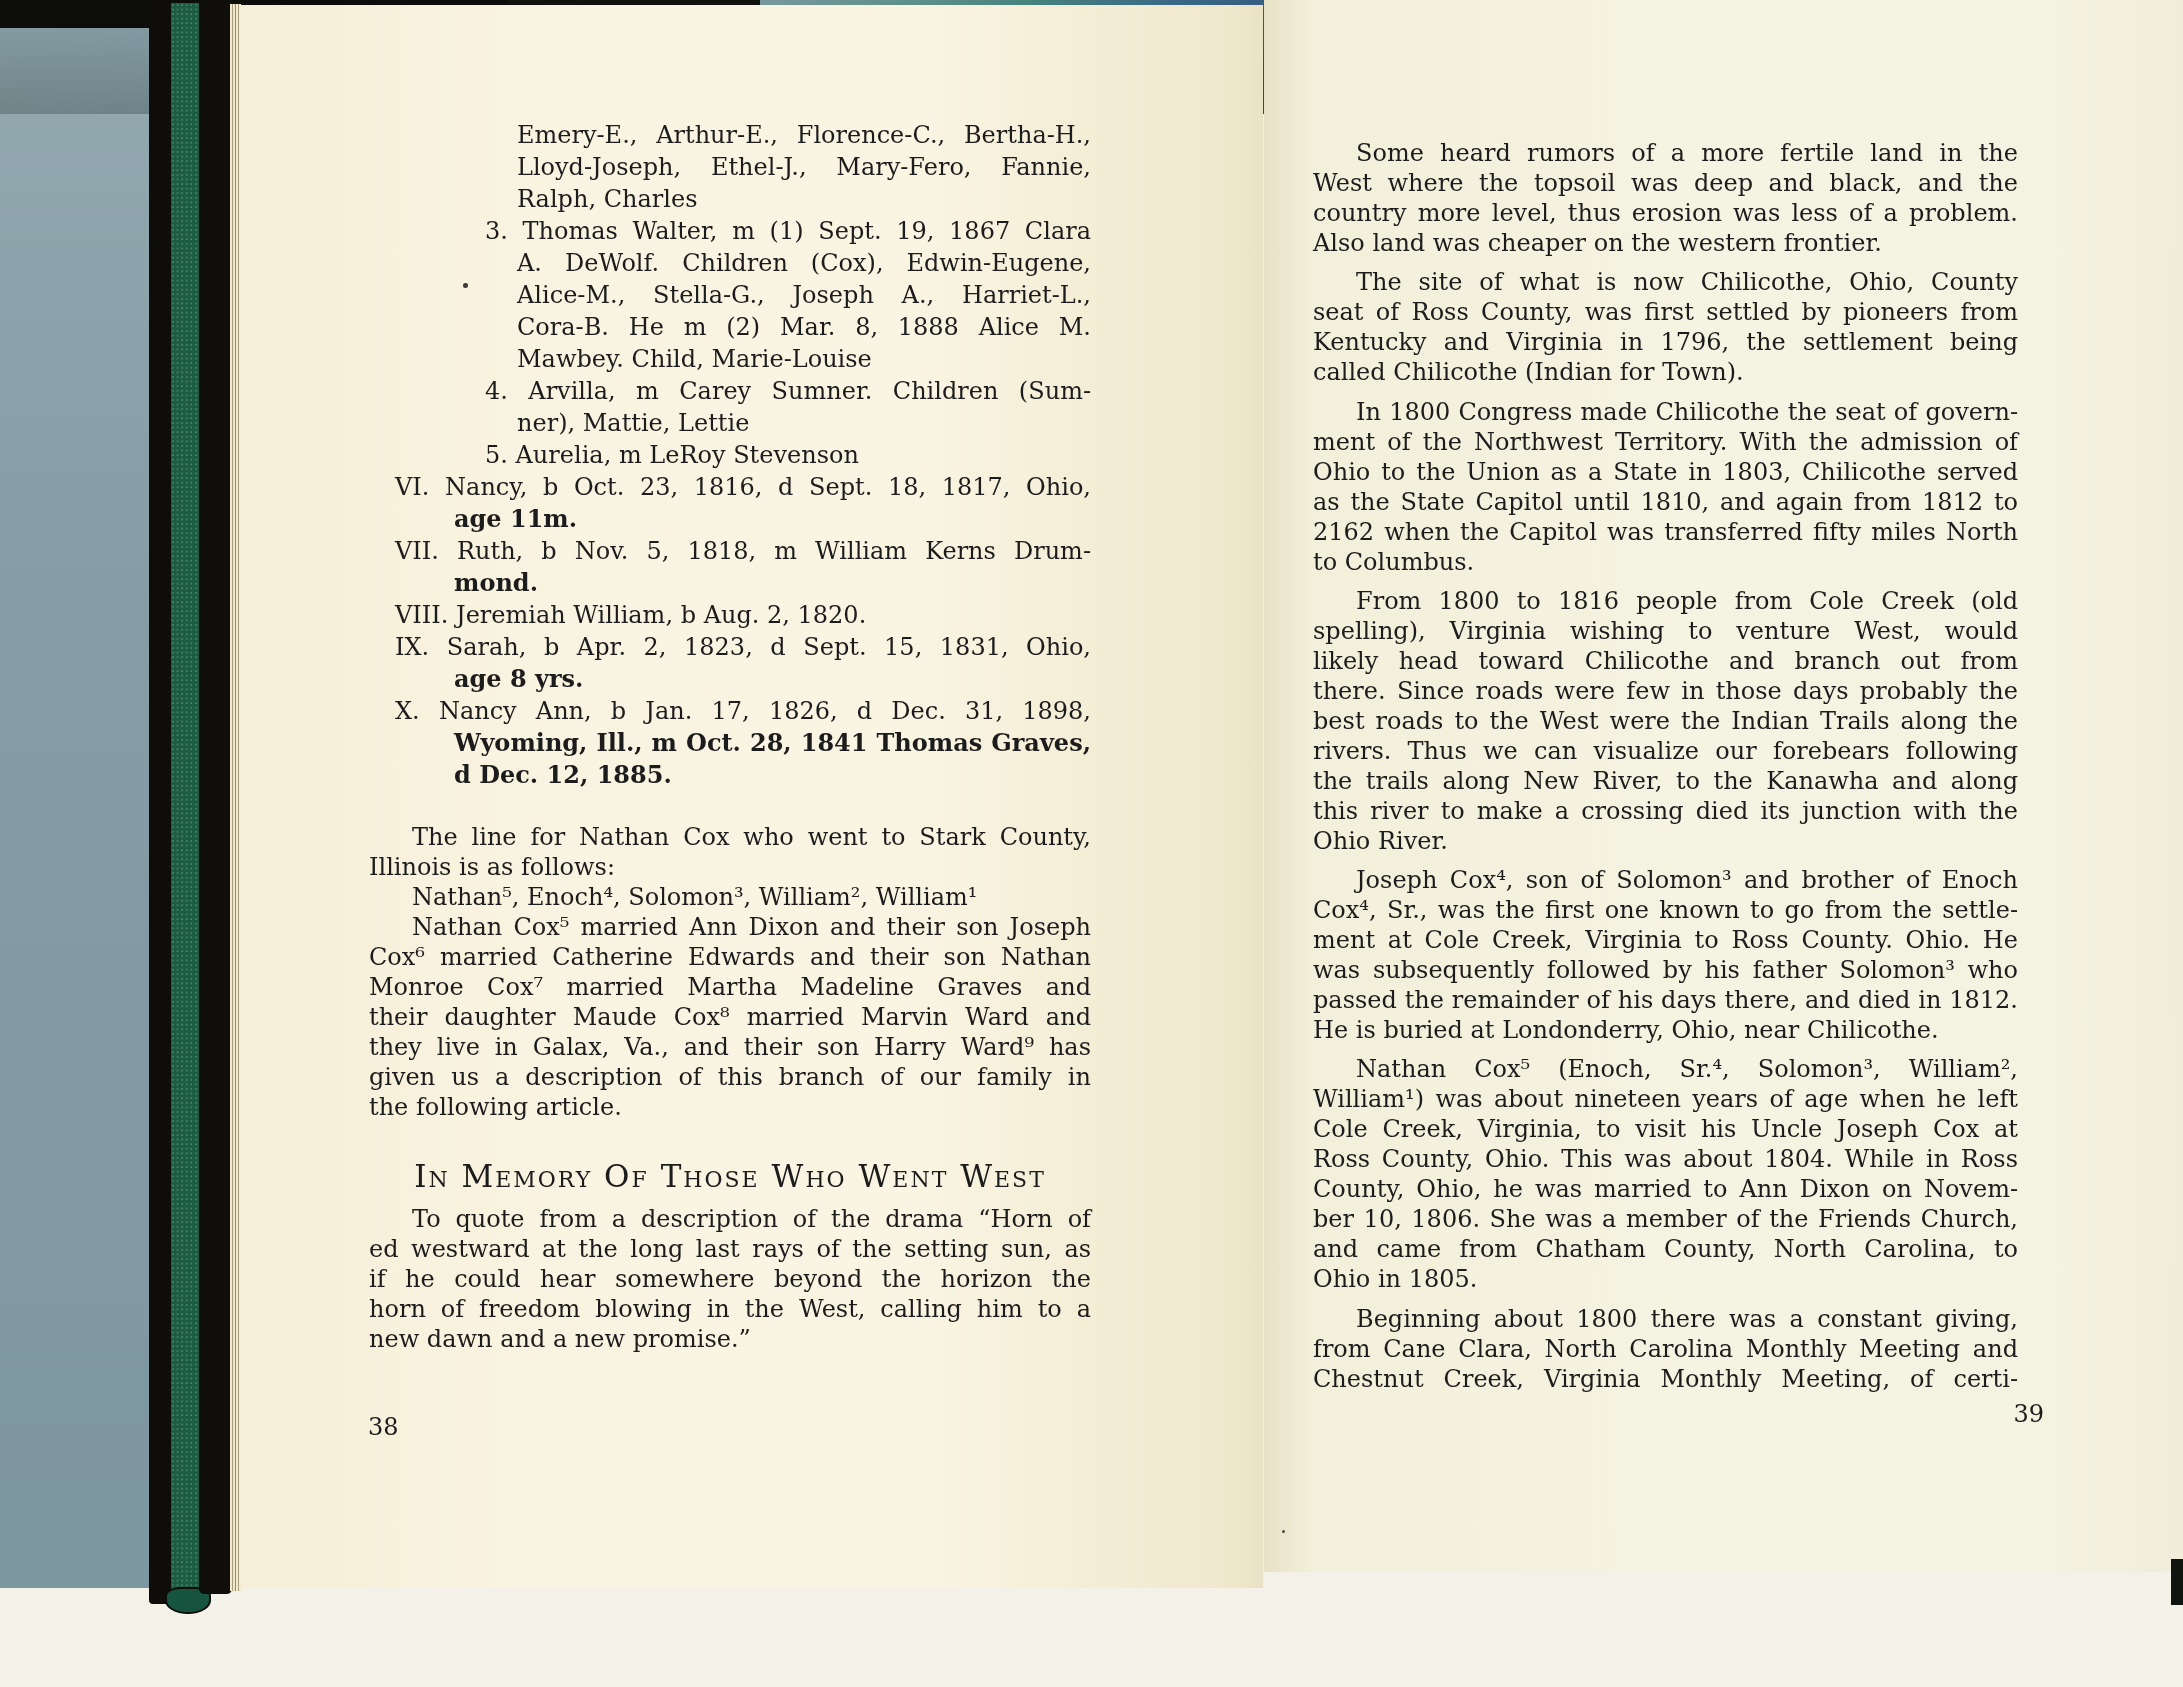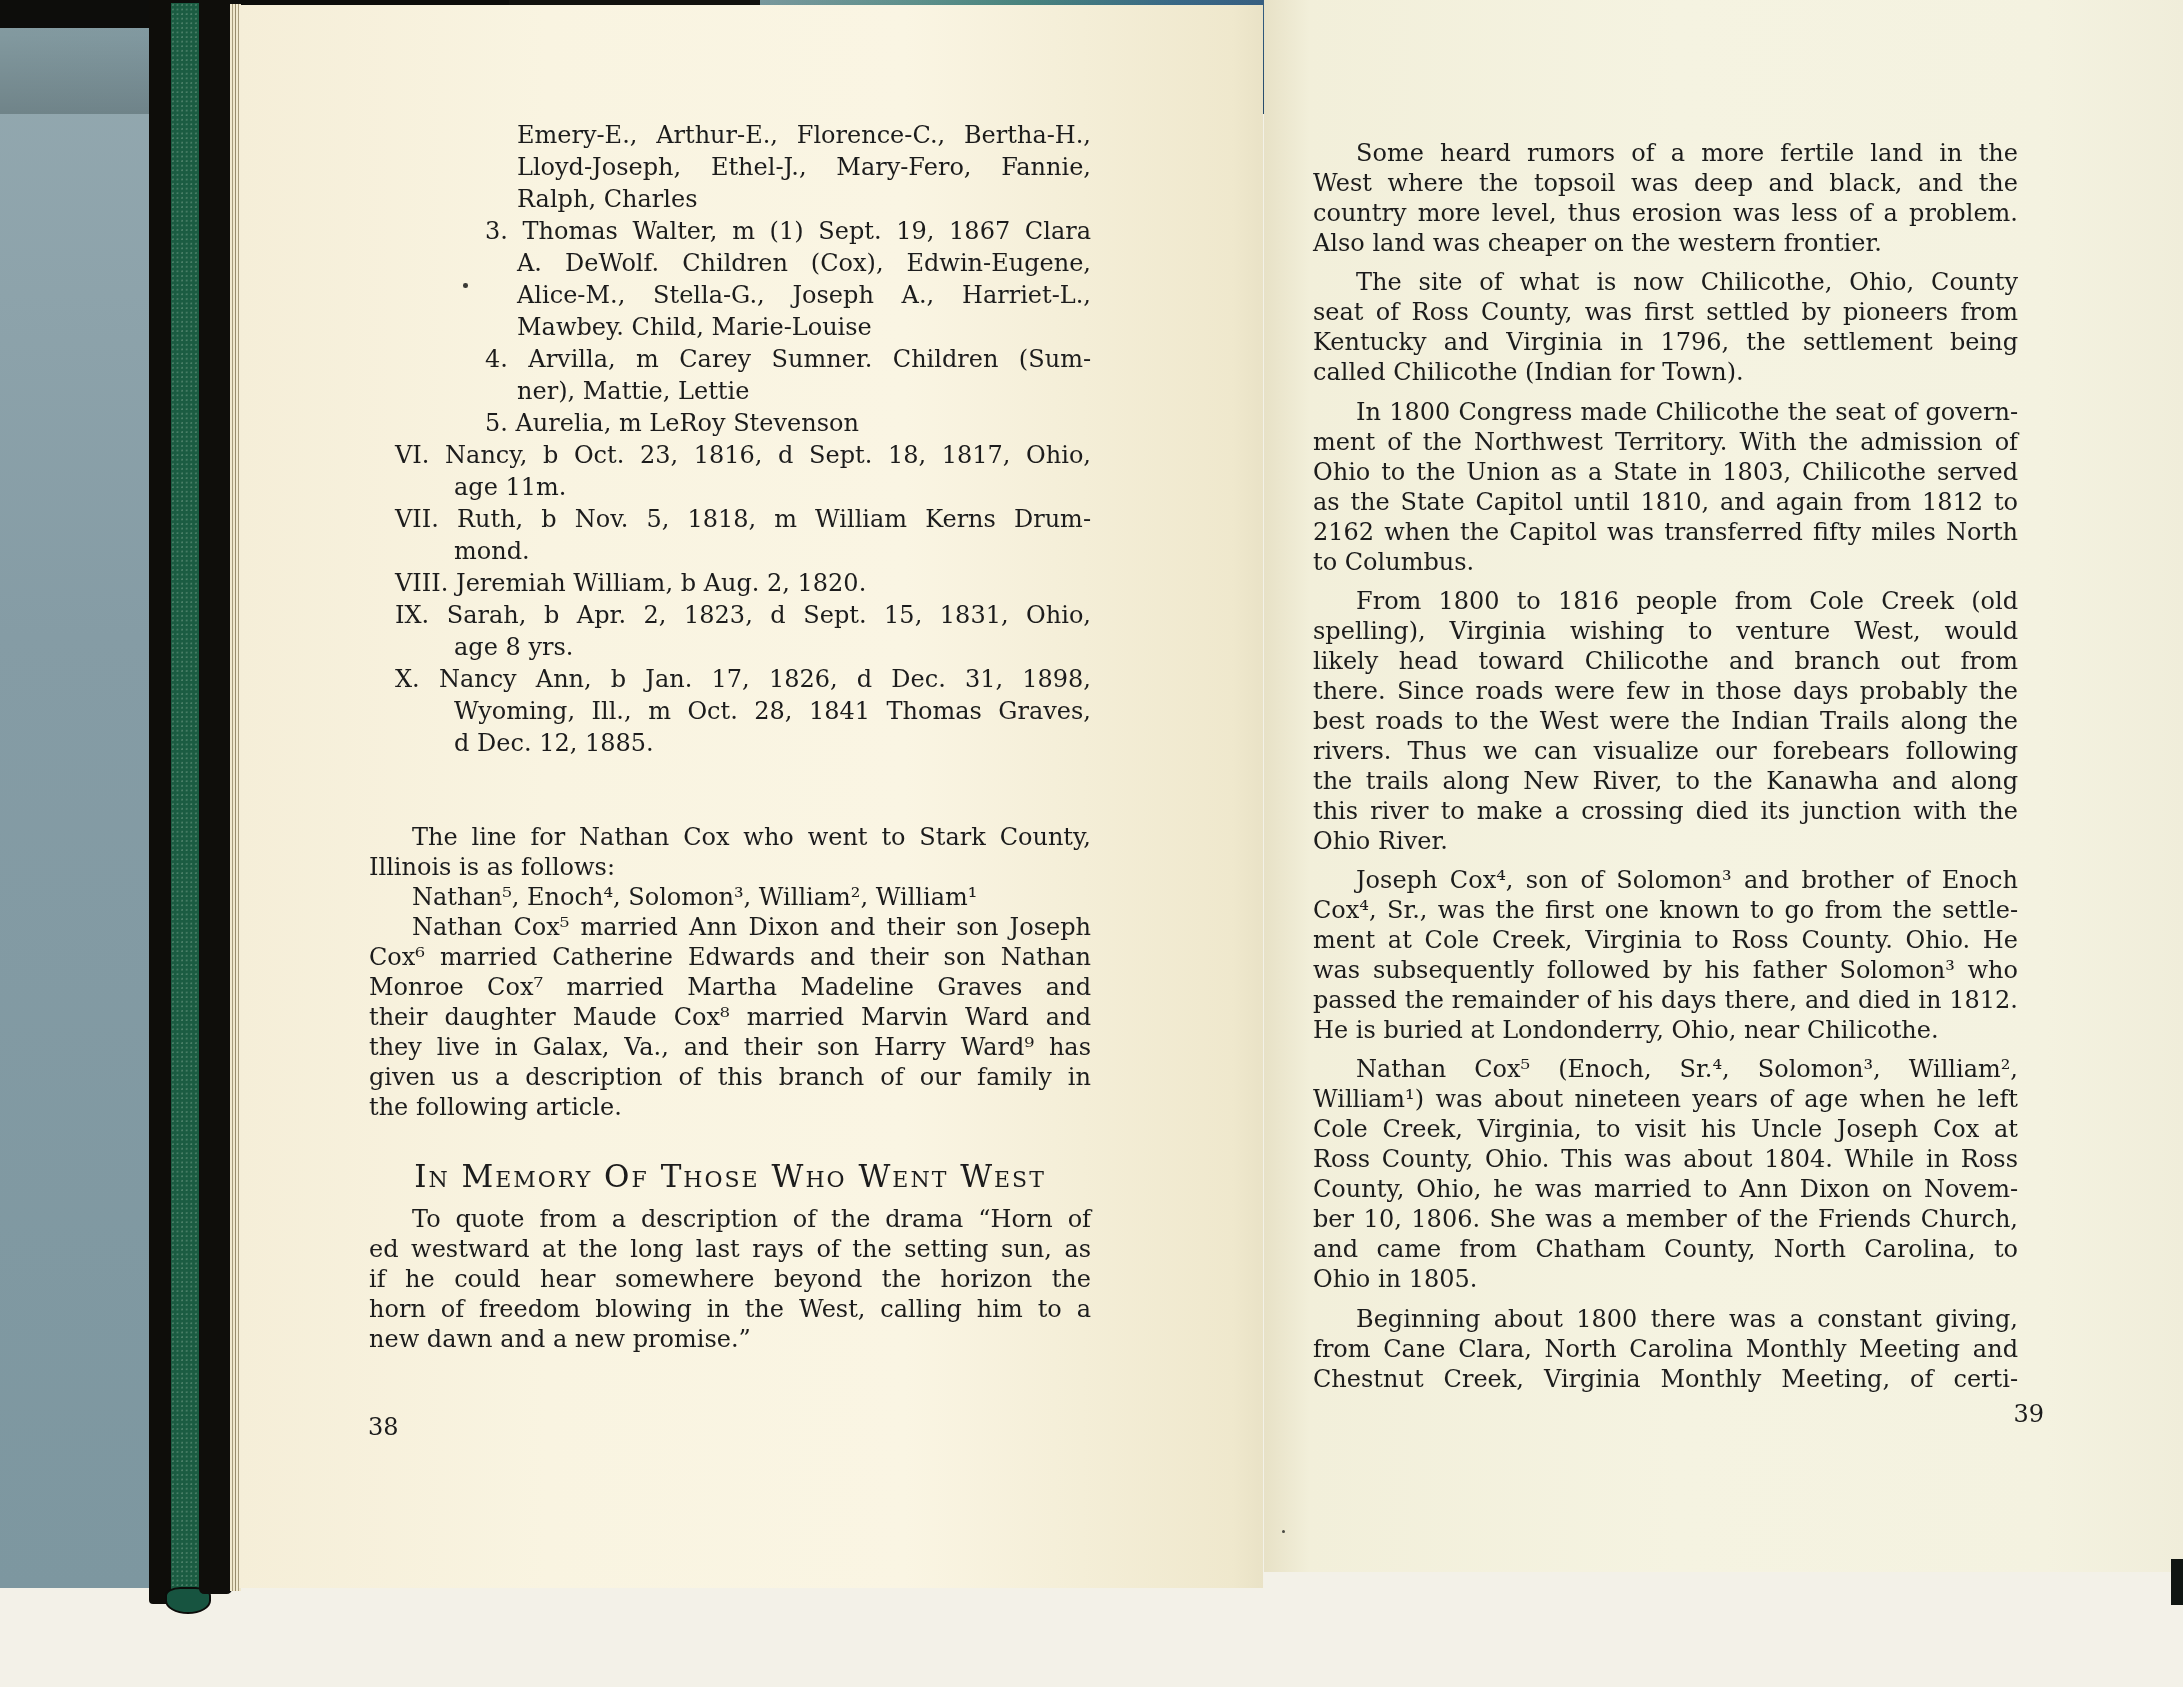--- a/index.html
+++ b/index.html
@@ -34,21 +34,21 @@
   .speck2{position:absolute;left:1282px;top:1530px;width:3.3px;height:3.3px;border-radius:50%;background:#4a4a42;}
 
   
   .txt{position:absolute;color:#1c1c1c;font-size:24px;}
   .ln{white-space:normal;}
   .jl{text-align:justify;text-align-last:justify;text-justify:inter-word;}
   .el{text-align:left;text-align-last:left;}
   .iA{margin-left:148px;}
   .iM{margin-left:116px;}
   .iR{margin-left:26px;}
-  .iRC{margin-left:85px;}
+  .iRC{margin-left:85px;font-weight:bold;}
   .ind{text-indent:43px;}
 
   #lp-list{left:369px;top:119px;width:722px;line-height:32px;}
   #lp-para{left:369px;top:822px;width:722px;line-height:30px;}
   #lp-heading{left:369px;top:1158px;width:722px;text-align:center;font-variant:small-caps;letter-spacing:2px;font-size:31px;}
   #lp-quote{left:369px;top:1204px;width:722px;line-height:30px;}
   #lp-num{left:368px;top:1413px;width:79px;text-align:left;}
   #rp-text{left:1305px;top:130px;width:721px;line-height:30px;}
   #rp-text .para{margin:8px;}
   #rp-text .para + .para{margin-top:9.3px;}
@@ -76,20 +76,21 @@
   <div class="speck1"></div>
   <div class="speck2"></div>
 
   <div class="txt" id="lp-list">
     <div class="ln jl iA">Emery-E., Arthur-E., Florence-C., Bertha-H.,</div>
     <div class="ln jl iA">Lloyd-Joseph, Ethel-J., Mary-Fero, Fannie,</div>
     <div class="ln el iA">Ralph, Charles</div>
     <div class="ln jl iM">3. Thomas Walter, m (1) Sept. 19, 1867 Clara</div>
     <div class="ln jl iA">A. DeWolf. Children (Cox), Edwin-Eugene,</div>
     <div class="ln jl iA">Alice-M., Stella-G., Joseph A., Harriet-L.,</div>
+    <div class="ln jl iA">Cora-B. He m (2) Mar. 8, 1888 Alice M.</div>
     <div class="ln el iA">Mawbey. Child, Marie-Louise</div>
     <div class="ln jl iM">4. Arvilla, m Carey Sumner. Children (Sum-</div>
     <div class="ln el iA">ner), Mattie, Lettie</div>
     <div class="ln el iM">5. Aurelia, m LeRoy Stevenson</div>
     <div class="ln jl iR">VI. Nancy, b Oct. 23, 1816, d Sept. 18, 1817, Ohio,</div>
     <div class="ln el iRC">age 11m.</div>
     <div class="ln jl iR">VII. Ruth, b Nov. 5, 1818, m William Kerns Drum-</div>
     <div class="ln el iRC">mond.</div>
     <div class="ln el iR">VIII. Jeremiah William, b Aug. 2, 1820.</div>
     <div class="ln jl iR">IX. Sarah, b Apr. 2, 1823, d Sept. 15, 1831, Ohio,</div>

